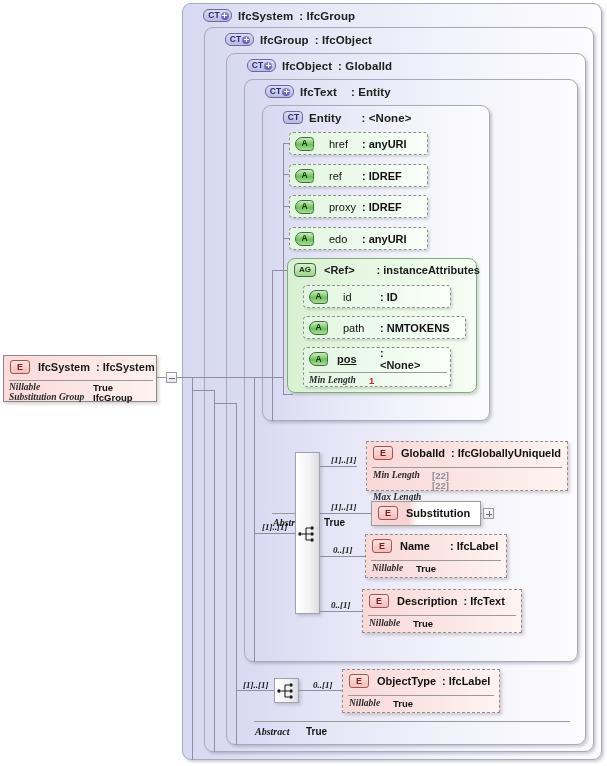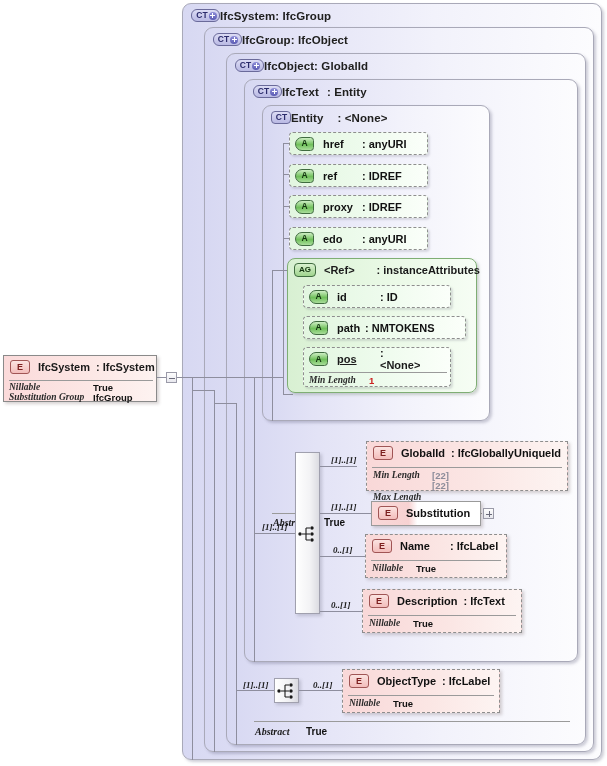--- a/index.html
+++ b/index.html
@@ -11,22 +11,22 @@
   
   .panel{
     position:absolute;
     border:1px solid #a9a9b8;
     border-radius:9px;
     background:linear-gradient(to right,#d7d8f2 0%,#e3e3f6 22%,#f2f2fb 60%,#fcfcfe 100%);
     box-shadow:2px 2px 3px rgba(80,80,110,.28);
     box-sizing:border-box;
   }
   .panel-title{
-    position:absolute;left:8px;top:5px;
-    display:flex;align-items:center;gap:0;
+    position:absolute;left:20px;top:5px;
+    display:flex;align-items:center;gap:6px;
     white-space:nowrap;
   }
   .panel-title .ttext{
     font-size:11.5px;font-weight:bold;color:#20201f;letter-spacing:.1px;
   }
   
   .badge{
     display:inline-flex;align-items:center;justify-content:center;
     box-sizing:border-box;
     font-size:8.5px;font-weight:bold;line-height:1;
@@ -66,21 +66,21 @@
     color:#12330f;font-size:8.5px;font-weight:bold;
     display:inline-flex;align-items:center;justify-content:center;
   }
   .badge-ag{
     width:22px;height:14px;margin-left:6px;flex:none;
     border:1px solid #3f6b3f;border-radius:4px;
     background:linear-gradient(to bottom,#d9f1cf,#9fd48d);
     color:#12330f;font-size:8px;font-weight:bold;
     display:inline-flex;align-items:center;justify-content:center;
   }
-  .attr .nm{margin-left:9px;font-weight:bold;font-size:11px;color:#111;}
+  .attr .nm{margin-left:15px;font-weight:normal;font-size:11px;color:#111;}
   .attr .ty{position:absolute;font-weight:bold;font-size:11px;color:#111;}
   
   .attrgroup{
     position:absolute;box-sizing:border-box;
     border:1px solid #7fae74;border-radius:8px;
     background:linear-gradient(to right,#d8f0d2,#e7f8e3 45%,#f6fdf4);
     box-shadow:2px 2px 3px rgba(90,110,90,.28);
   }
   .ag-title{
     position:absolute;left:0;top:4px;display:flex;align-items:center;
@@ -295,21 +295,21 @@
 </div>
 
 <div class="attr" style="left:303px;top:285px;width:148px;">
   <span class="badge badge-a">A</span>
   <span class="nm">id</span>
   <span class="ty" style="left:76px;">: ID</span>
 </div>
 <div class="attr" style="left:303px;top:316px;width:163px;">
   <span class="badge badge-a">A</span>
   <span class="nm">path</span>
-  <span class="ty" style="left:61px;">: NMTOKENS</span>
+  <span class="ty" style="left:76px;">: NMTOKENS</span>
 </div>
 
 <div class="facetbox" style="left:303px;top:347px;width:148px;height:40px;">
   <div style="position:absolute;left:0;top:4px;display:flex;align-items:center;">
     <span class="badge badge-a">A</span>
     <span style="margin-left:9px;font-weight:bold;font-size:11px;text-decoration:underline;">pos</span>
     <span style="position:absolute;left:76px;font-weight:bold;font-size:11px;">: &lt;None&gt;</span>
   </div>
   <div class="facet-sep" style="left:5px;width:138px;top:24px;"></div>
   <div class="facet-label" style="left:5px;top:27px;">Min Length</div>

